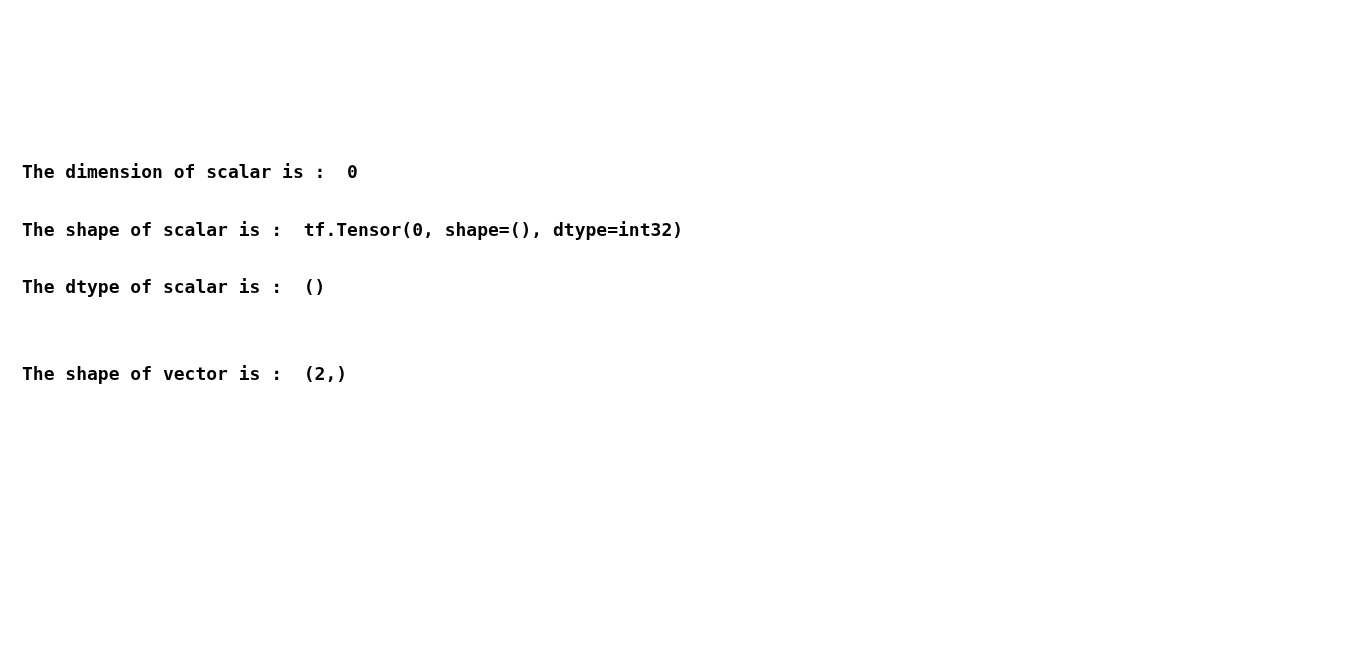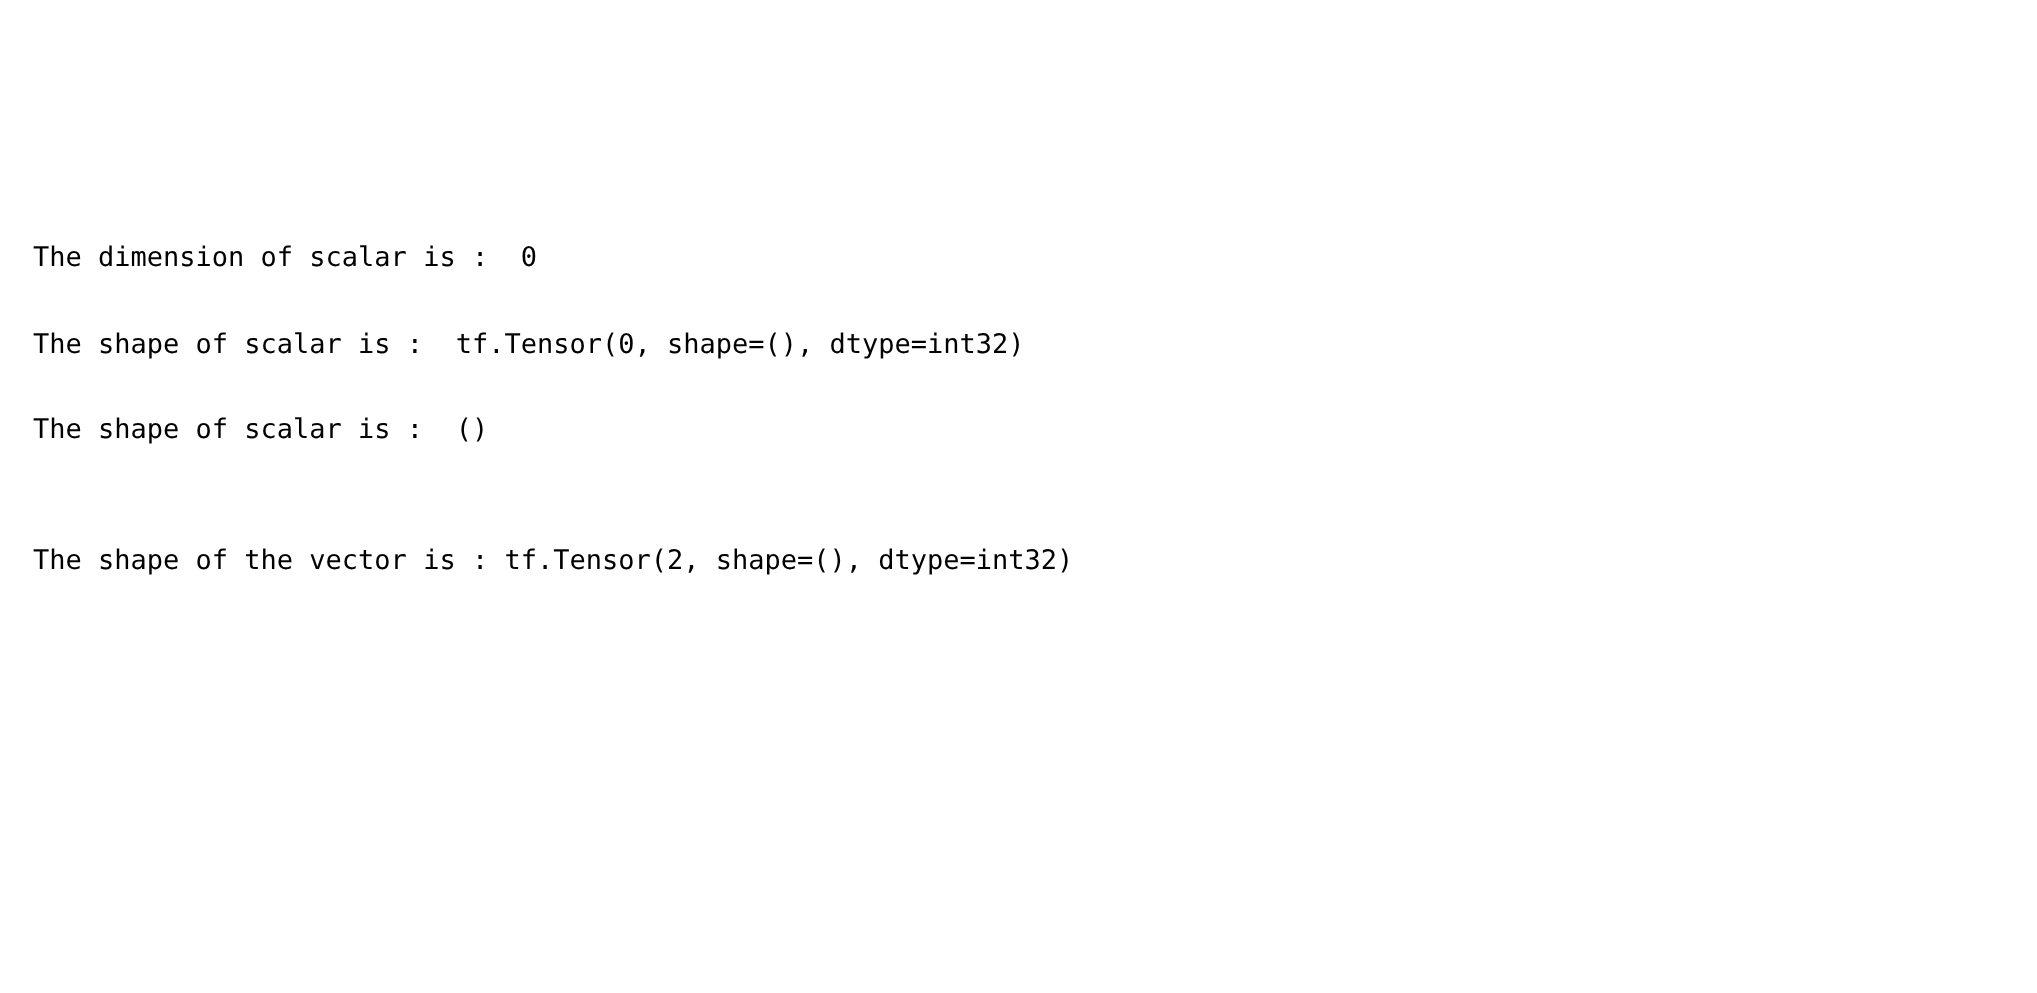--- a/index.html
+++ b/index.html
@@ -14,33 +14,34 @@
       line-height: 1.6;
       color: #000000;
       padding: 14px 22px;
       white-space: pre;
     }
     .output-block {
       margin-bottom: 0;
     }
     .line {
       display: block;
+      font-weight: bold;
     }
   </style>
 </head>
 <body>
 
 
 
 <div class="output-block">
 <span class="line">The dimension of scalar is :  0</span>
 <span class="line">The shape of scalar is :  tf.Tensor(0, shape=(), dtype=int32)</span>
-<span class="line">The shape of scalar is :  ()</span>
+<span class="line">The dtype of scalar is :  ()</span>
 <span class="line"></span>
-<span class="line">The shape of the vector is : tf.Tensor(2, shape=(), dtype=int32)</span>
+<span class="line">The shape of vector is :  (2,)</span>
 <span class="line"></span>
 
 
 
 
 <span class="line"></span>
 
 
 
 

